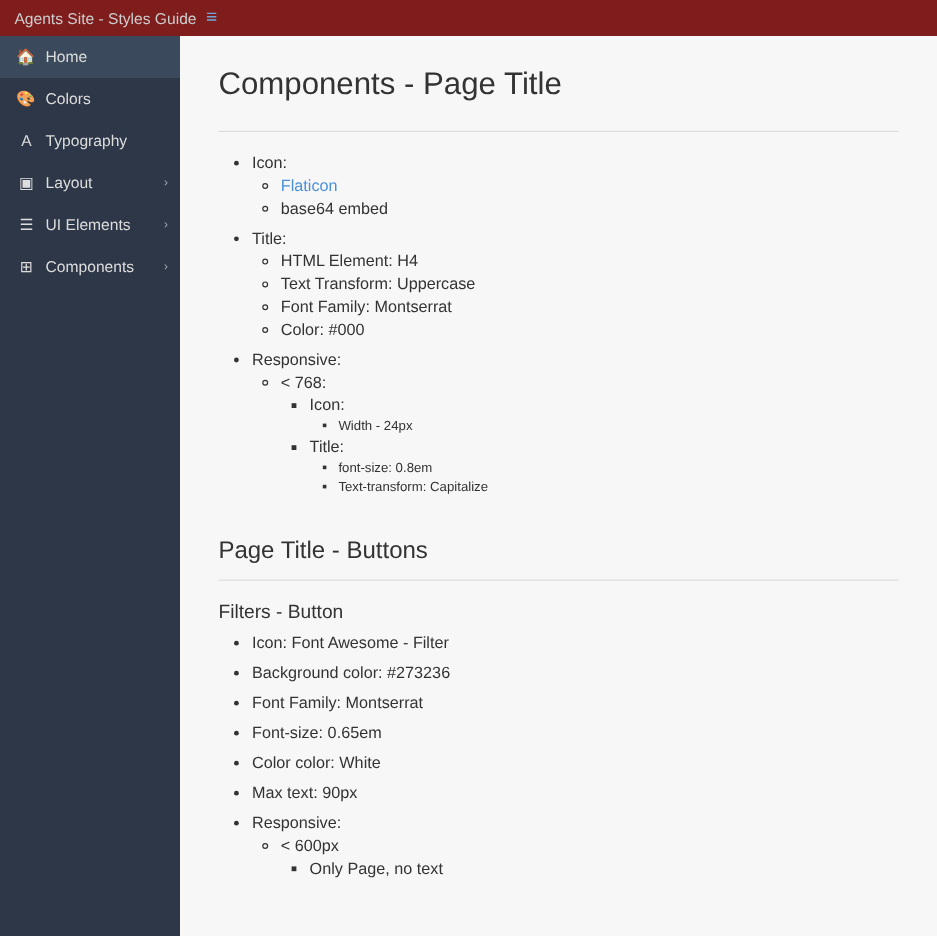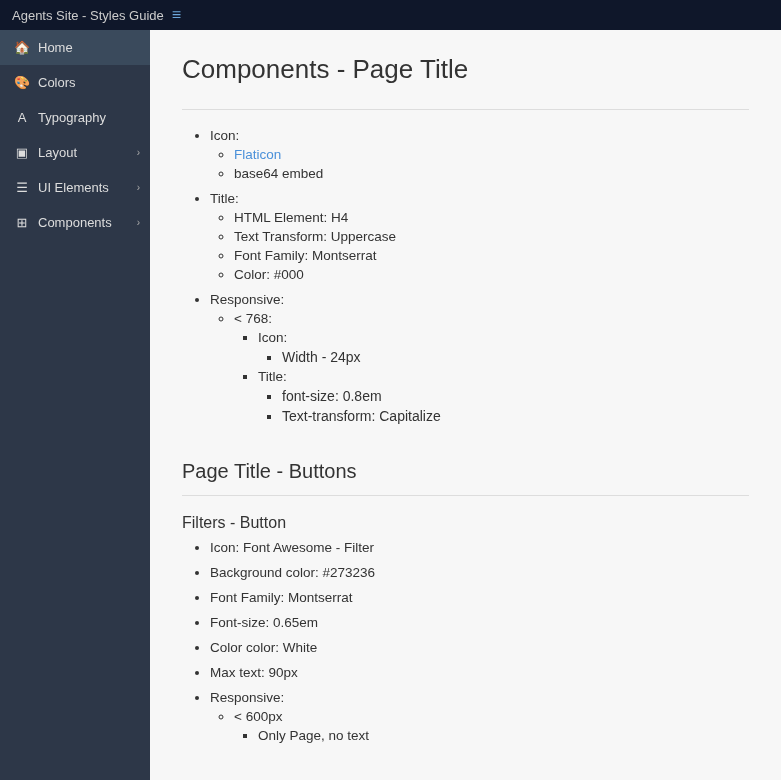--- a/index.html
+++ b/index.html
@@ -1,20 +1,20 @@
 <!DOCTYPE html>
 <html><head>
   <meta charset="utf-8">
   <style>
     * { margin: 0; padding: 0; box-sizing: border-box; }
     body { font-family: Arial, sans-serif; font-size: 14px; background: #f5f5f5; display: flex; flex-direction: column; height: 100vh; overflow: hidden; }
 
     
     #topbar {
-      background: #0f172a;
+      background: #7f1d1d;
       color: #ccc;
       font-size: 13px;
       padding: 6px 12px;
       display: flex;
       align-items: center;
       gap: 8px;
       flex-shrink: 0;
     }
     #topbar span { color: #ccc; }
     #topbar .menu-icon { color: #6ca6d9; cursor: pointer; font-size: 16px; }
@@ -123,21 +123,21 @@
       color: #333;
     }
 
     ul.sub-sub-sub-list {
       list-style: square;
       padding-left: 24px;
       margin-top: 4px;
     }
     ul.sub-sub-sub-list li {
       margin-bottom: 4px;
-      font-size: 14px;
+      font-size: 11px;
       color: #333;
     }
 
     a.link-text { color: #4a90d9; text-decoration: none; }
   </style>
 </head>
 <body>
 
 <div id="topbar">
   <span>Agents Site - Styles Guide</span>

